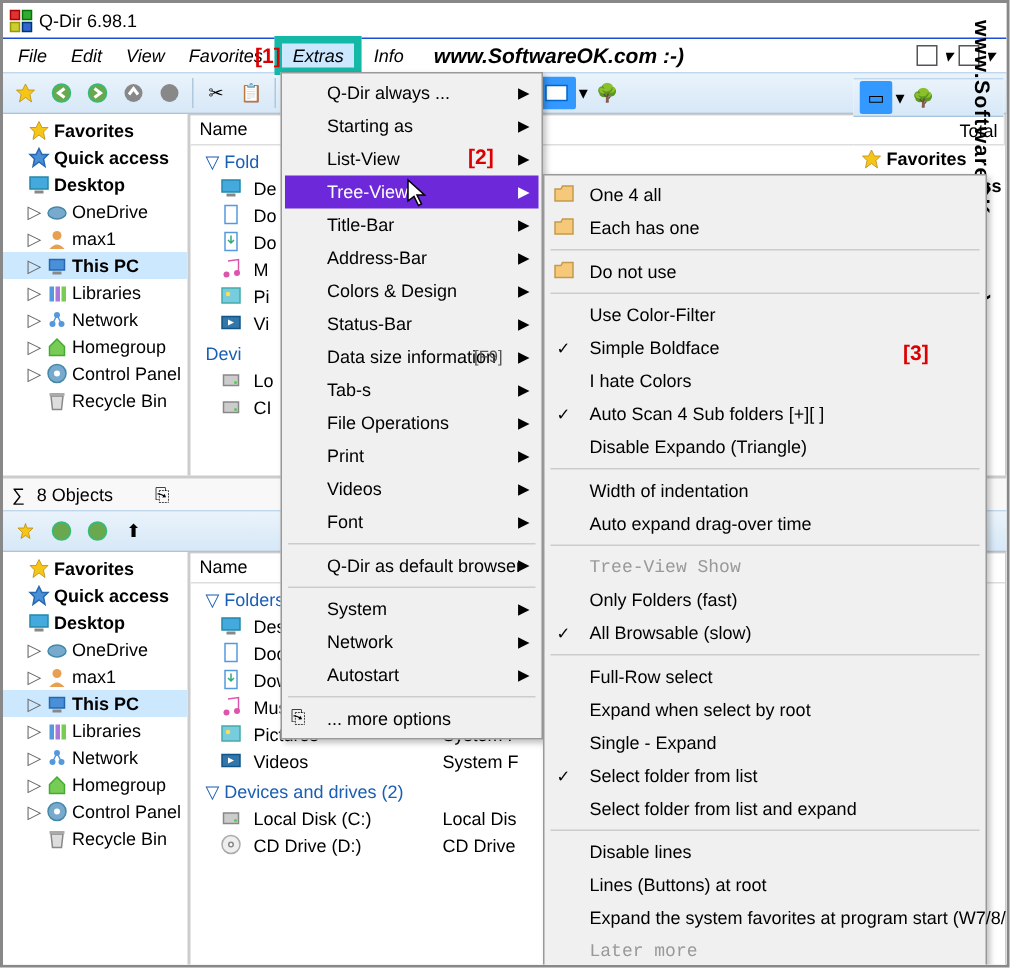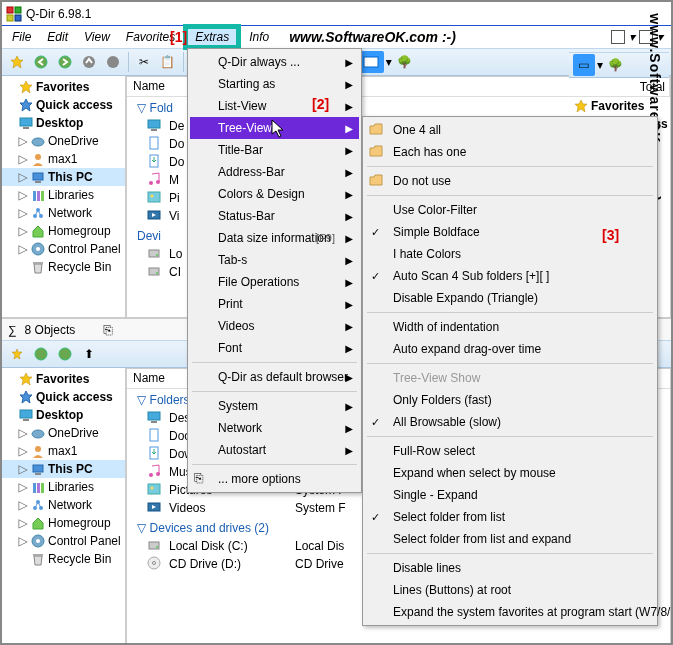--- a/index.html
+++ b/index.html
@@ -33,21 +33,21 @@
 .pane .group { padding: 4px 6px 2px 10px; color: #1a5fb4; font-size: 12px; }
 .pane .row { display: flex; align-items: center; height: 18px; padding-left: 20px; gap: 6px; font-size: 12px; }
 .pane .row .ficon { width: 16px; height: 16px; }
 .statusbar { height: 22px; border-top: 1px solid #ccc; display: flex; align-items: center; padding: 0 6px; font-size: 12px; gap: 8px; background: #f8f8f8; }
 .menu { position: absolute; background: #f0f0f0; border: 1px solid #999; box-shadow: 2px 2px 4px rgba(0,0,0,.25); padding: 2px; z-index: 10; }
 .menu .mrow { display: flex; align-items: center; height: 22px; padding: 0 20px 0 28px; position: relative; white-space: nowrap; font-size: 12px; }
 .menu .mrow.sel { background: #6d28d9; color: #fff; }
 .menu .mrow .arrow { position: absolute; right: 6px; font-size: 10px; }
 .menu .mrow .key { position: absolute; right: 24px; color: #555; font-size: 11px; }
 .menu .mrow .chk { position: absolute; left: 6px; font-size: 11px; }
-.menu .mrow.disabled { color: #999; }
+.menu .mrow.disabled { color: #999; font-family: Liberation Mono, monospace; }
 .menu .msep { height: 1px; background: #ccc; margin: 3px 2px; }
 .menu .iconleft { position: absolute; left: 4px; width: 16px; height: 16px; }
 .annotation { position: absolute; color: #d00; font-weight: bold; font-size: 14px; z-index: 20; }
 .watermark { position: absolute; right: 8px; top: 200px; transform: rotate(90deg); transform-origin: right top; font-size: 14px; font-weight: bold; letter-spacing: 1px; z-index: 5; }
 svg { overflow: visible; }
 .star-y { fill: #f5c518; stroke: #b8860b; stroke-width: .5; }
 .disc-g { fill: #6aa84f; stroke: #3b7; }
 .pc { fill: #4a90d9; }
 .folder { fill: #f5c87a; stroke: #c49b4b; }
 </style>
@@ -686,41 +686,44 @@
     </div>
     <div class="mrow">
       <span class="chk">✓</span>
       <span>All Browsable (slow)</span>
     </div>
     <div class="msep"></div>
     <div class="mrow">
       <span>Full-Row select</span>
     </div>
     <div class="mrow">
-      <span>Expand when select by mouse</span>
+      <span>Expand when select by root</span>
     </div>
     <div class="mrow">
       <span>Single - Expand</span>
     </div>
     <div class="mrow">
       <span class="chk">✓</span>
       <span>Select folder from list</span>
     </div>
     <div class="mrow">
       <span>Select folder from list and expand</span>
     </div>
     <div class="msep"></div>
     <div class="mrow">
       <span>Disable lines</span>
     </div>
     <div class="mrow">
       <span>Lines (Buttons) at root</span>
     </div>
     <div class="mrow">
       <span>Expand the system favorites at program start (W7/8/10)</span>
+    </div>
+    <div class="mrow disabled">
+      <span>Later more</span>
     </div>
   </div>
 
 <div class="annotation" style="left:168px;top:27px">[1]</div>
 <div class="annotation" style="left:310px;top:94px">[2]</div>
 <div class="annotation" style="left:600px;top:225px">[3]</div>
 
 <div style="position:absolute;left:270px;top:118px;z-index:30">
   <svg width="16" height="20">
       <path d="M0,0 L0,14 L4,11 L7,17 L9,16 L6,10 L11,10 Z" fill="#fff" stroke="#000"></path>

